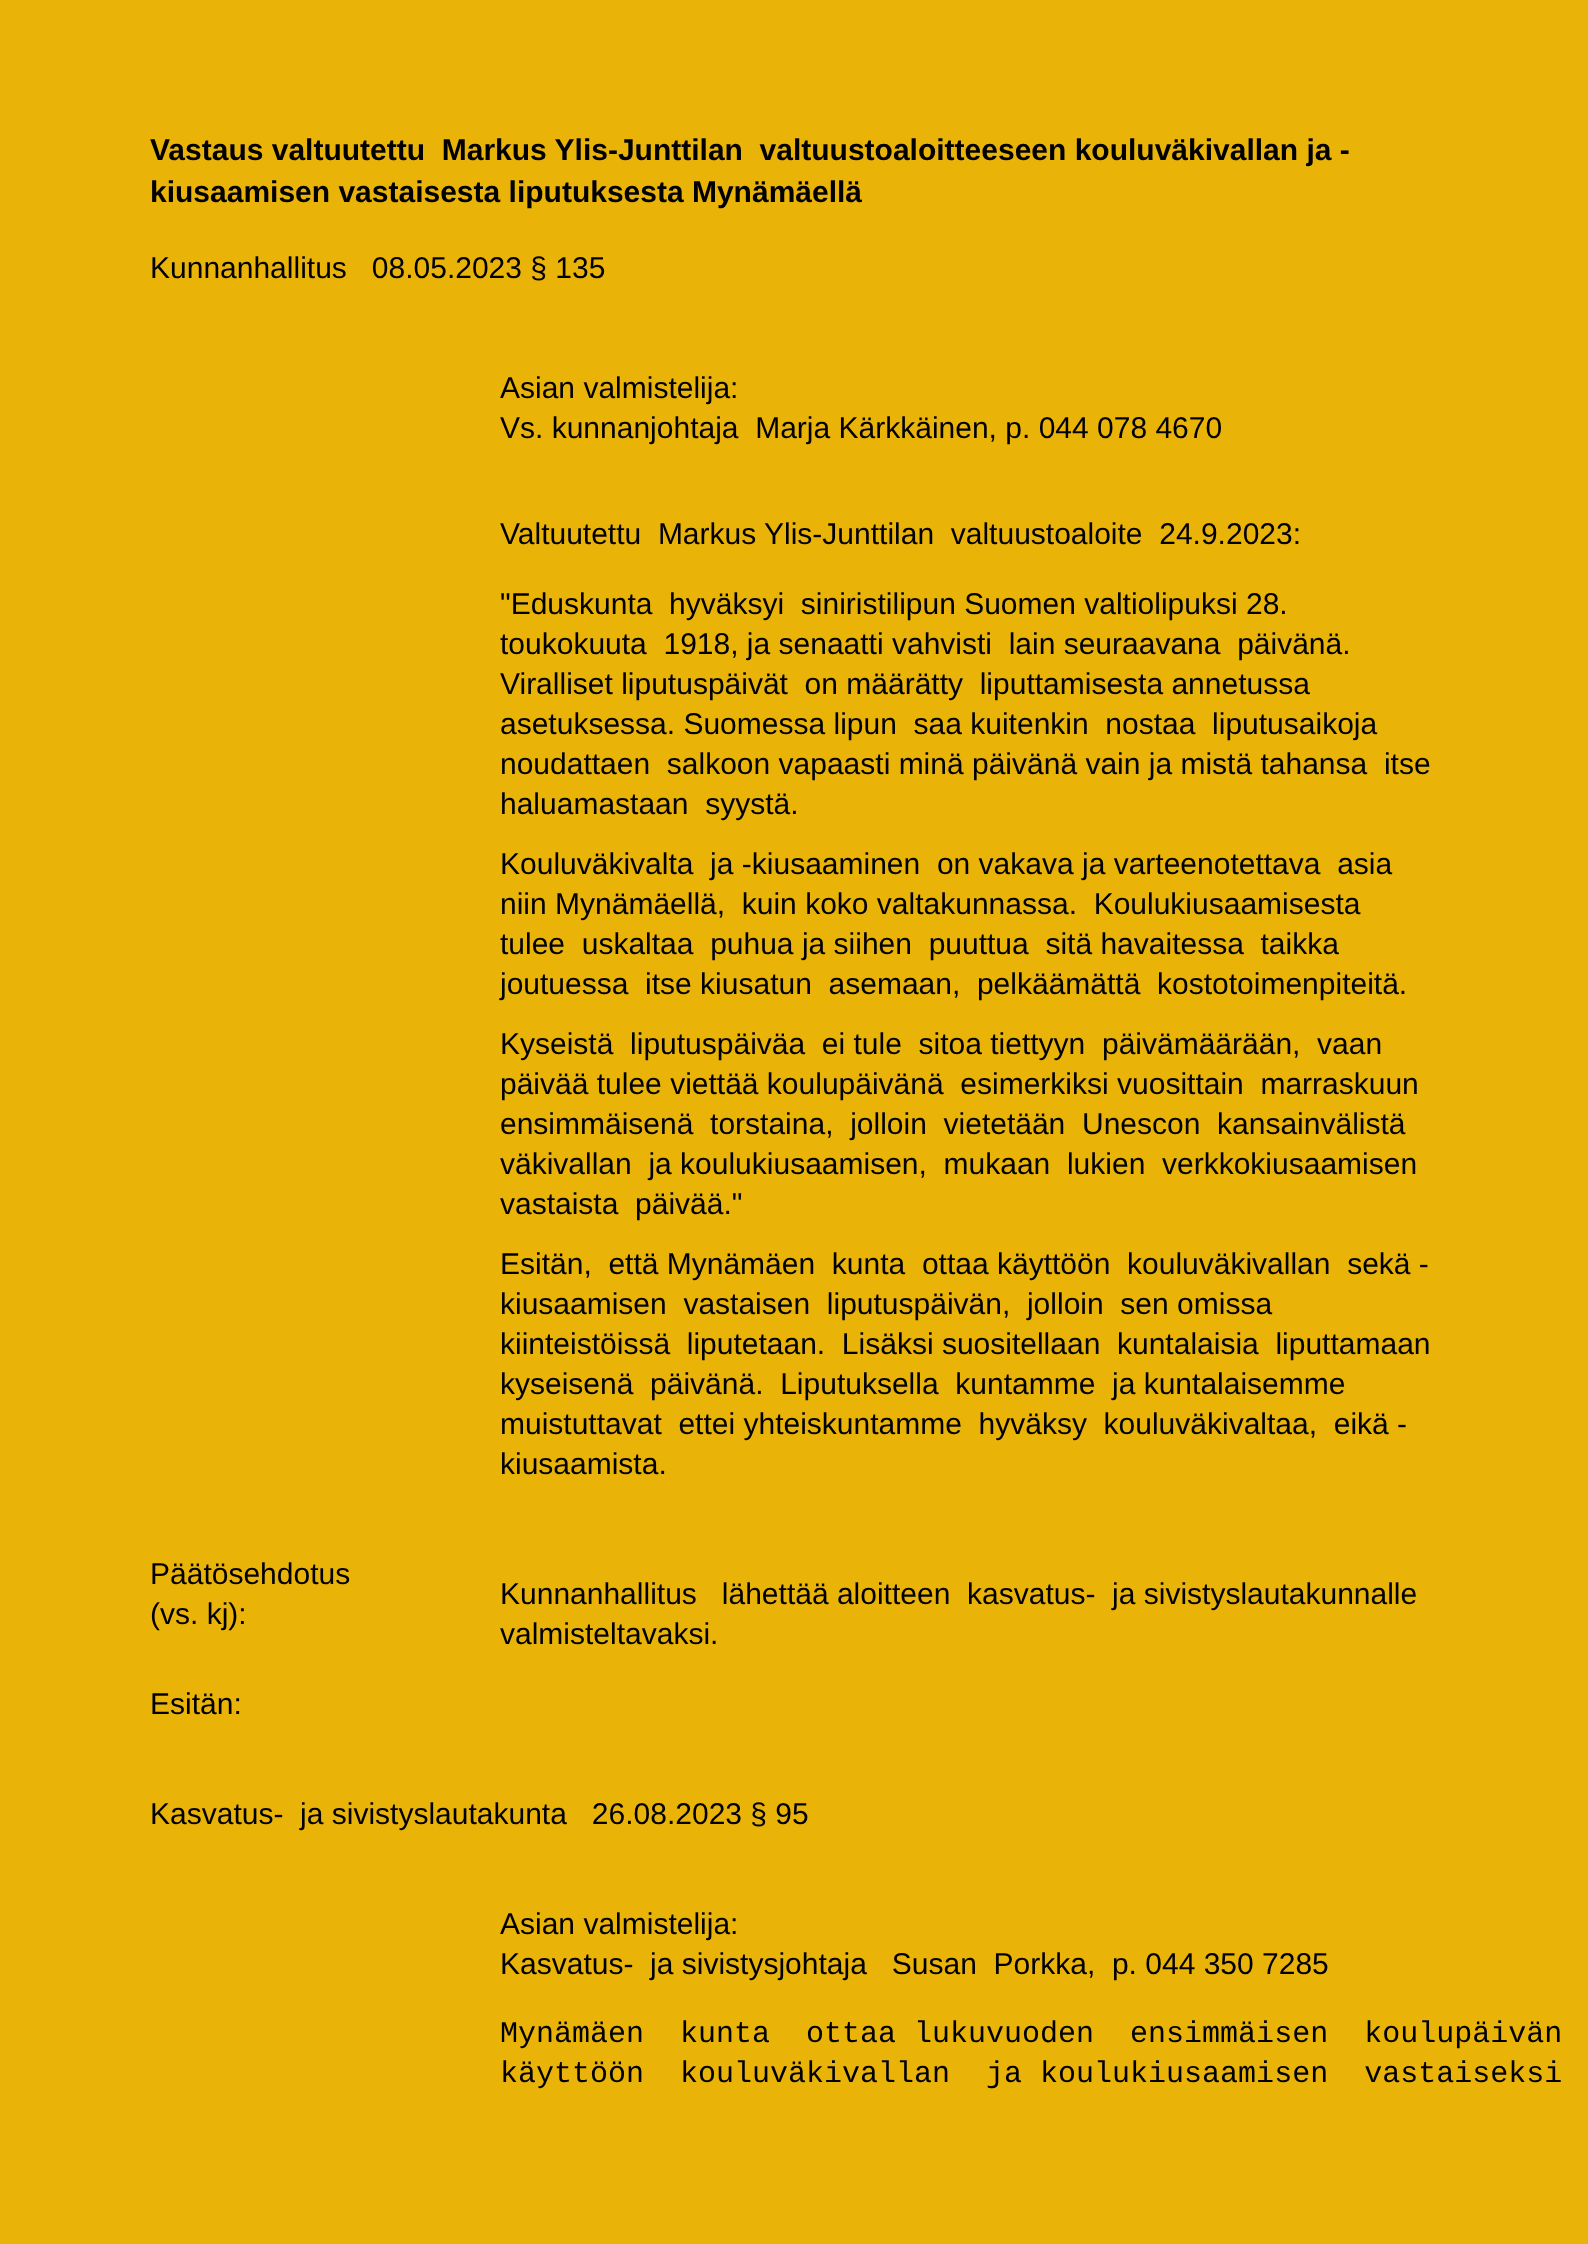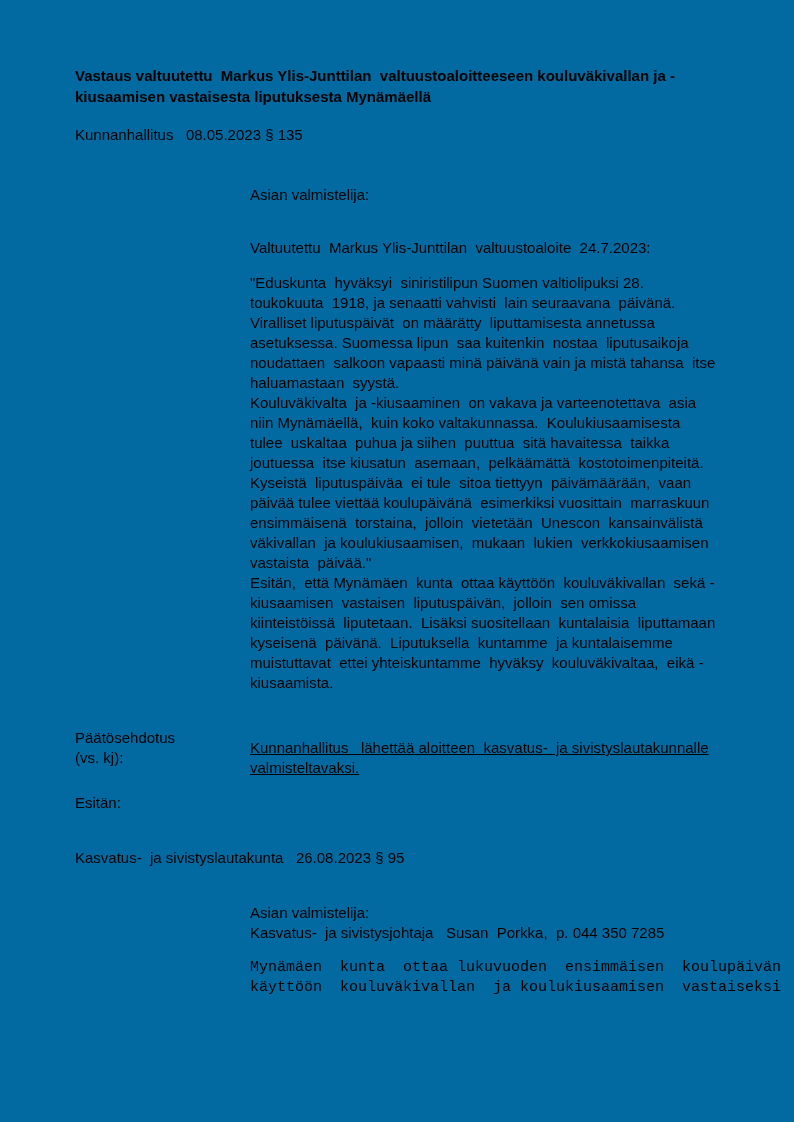--- a/index.html
+++ b/index.html
@@ -1,20 +1,20 @@
 <!DOCTYPE html>
 <html><head>
 <meta charset="utf-8">
 <style>
   html, body { margin: 0; padding: 0; background: #ffffff; }
   .page {
     position: relative;
     width: 794px;
     height: 1122px;
-    background: #0369a1;
+    background: #eab308;
     color: #000000;
     font-family: "Liberation Sans", sans-serif;
     font-size: 15px;
     line-height: 20px;
     padding: 65px 20px 0 75px;
     box-sizing: border-box;
     overflow: hidden;
   }
   .pre { white-space: pre; }
   .title {
@@ -22,46 +22,47 @@
     font-size: 15px;
     line-height: 21px;
     margin: 0;
   }
   .section-heading { white-space: pre; }
   #h-kh { margin-top: 18px; }
   .indent { margin-left: 175px; }
   #prep1 { margin-top: 40px; }
   #init-head { margin-top: 33px; }
   #para1 { margin-top: 15px; }
-  .para { }
+  .para { margin-top: 10px; }
   .row { display: flex; align-items: center; }
   .label-col { width: 175px; flex: 0 0 175px; }
-  .body-col { flex: 1 1 auto; text-decoration: underline; }
+  .body-col { flex: 1 1 auto; }
   #row-proposal { margin-top: 25px; }
   #row-proposal .body-col { margin-top: 20px; }
   #row-decision { margin-top: 15px; }
   #h-ksl { margin-top: 35px; }
   #prep2 { margin-top: 35px; }
   #final-para { margin-top: 15px; font-family: Liberation Mono, monospace; }
 </style>
 </head>
 <body>
 
 <div class="page">
 
   <h1 class="title pre">Vastaus valtuutettu  Markus Ylis-Junttilan  valtuustoaloitteeseen kouluväkivallan ja -
 kiusaamisen vastaisesta liputuksesta Mynämäellä</h1>
 
   <div class="section-heading" id="h-kh">Kunnanhallitus   08.05.2023 § 135</div>
 
   <div class="indent" id="prep1">
     <div class="pre">Asian valmistelija:</div>
+    <div class="pre">Vs. kunnanjohtaja  Marja Kärkkäinen, p. 044 078 4670</div>
   </div>
 
-  <div class="indent pre" id="init-head">Valtuutettu  Markus Ylis-Junttilan  valtuustoaloite  24.7.2023:</div>
+  <div class="indent pre" id="init-head">Valtuutettu  Markus Ylis-Junttilan  valtuustoaloite  24.9.2023:</div>
 
   <div class="indent pre para" id="para1">"Eduskunta  hyväksyi  siniristilipun Suomen valtiolipuksi 28.
 toukokuuta  1918, ja senaatti vahvisti  lain seuraavana  päivänä.
 Viralliset liputuspäivät  on määrätty  liputtamisesta annetussa
 asetuksessa. Suomessa lipun  saa kuitenkin  nostaa  liputusaikoja
 noudattaen  salkoon vapaasti minä päivänä vain ja mistä tahansa  itse
 haluamastaan  syystä.</div>
 
   <div class="indent pre para">Kouluväkivalta  ja -kiusaaminen  on vakava ja varteenotettava  asia
 niin Mynämäellä,  kuin koko valtakunnassa.  Koulukiusaamisesta

